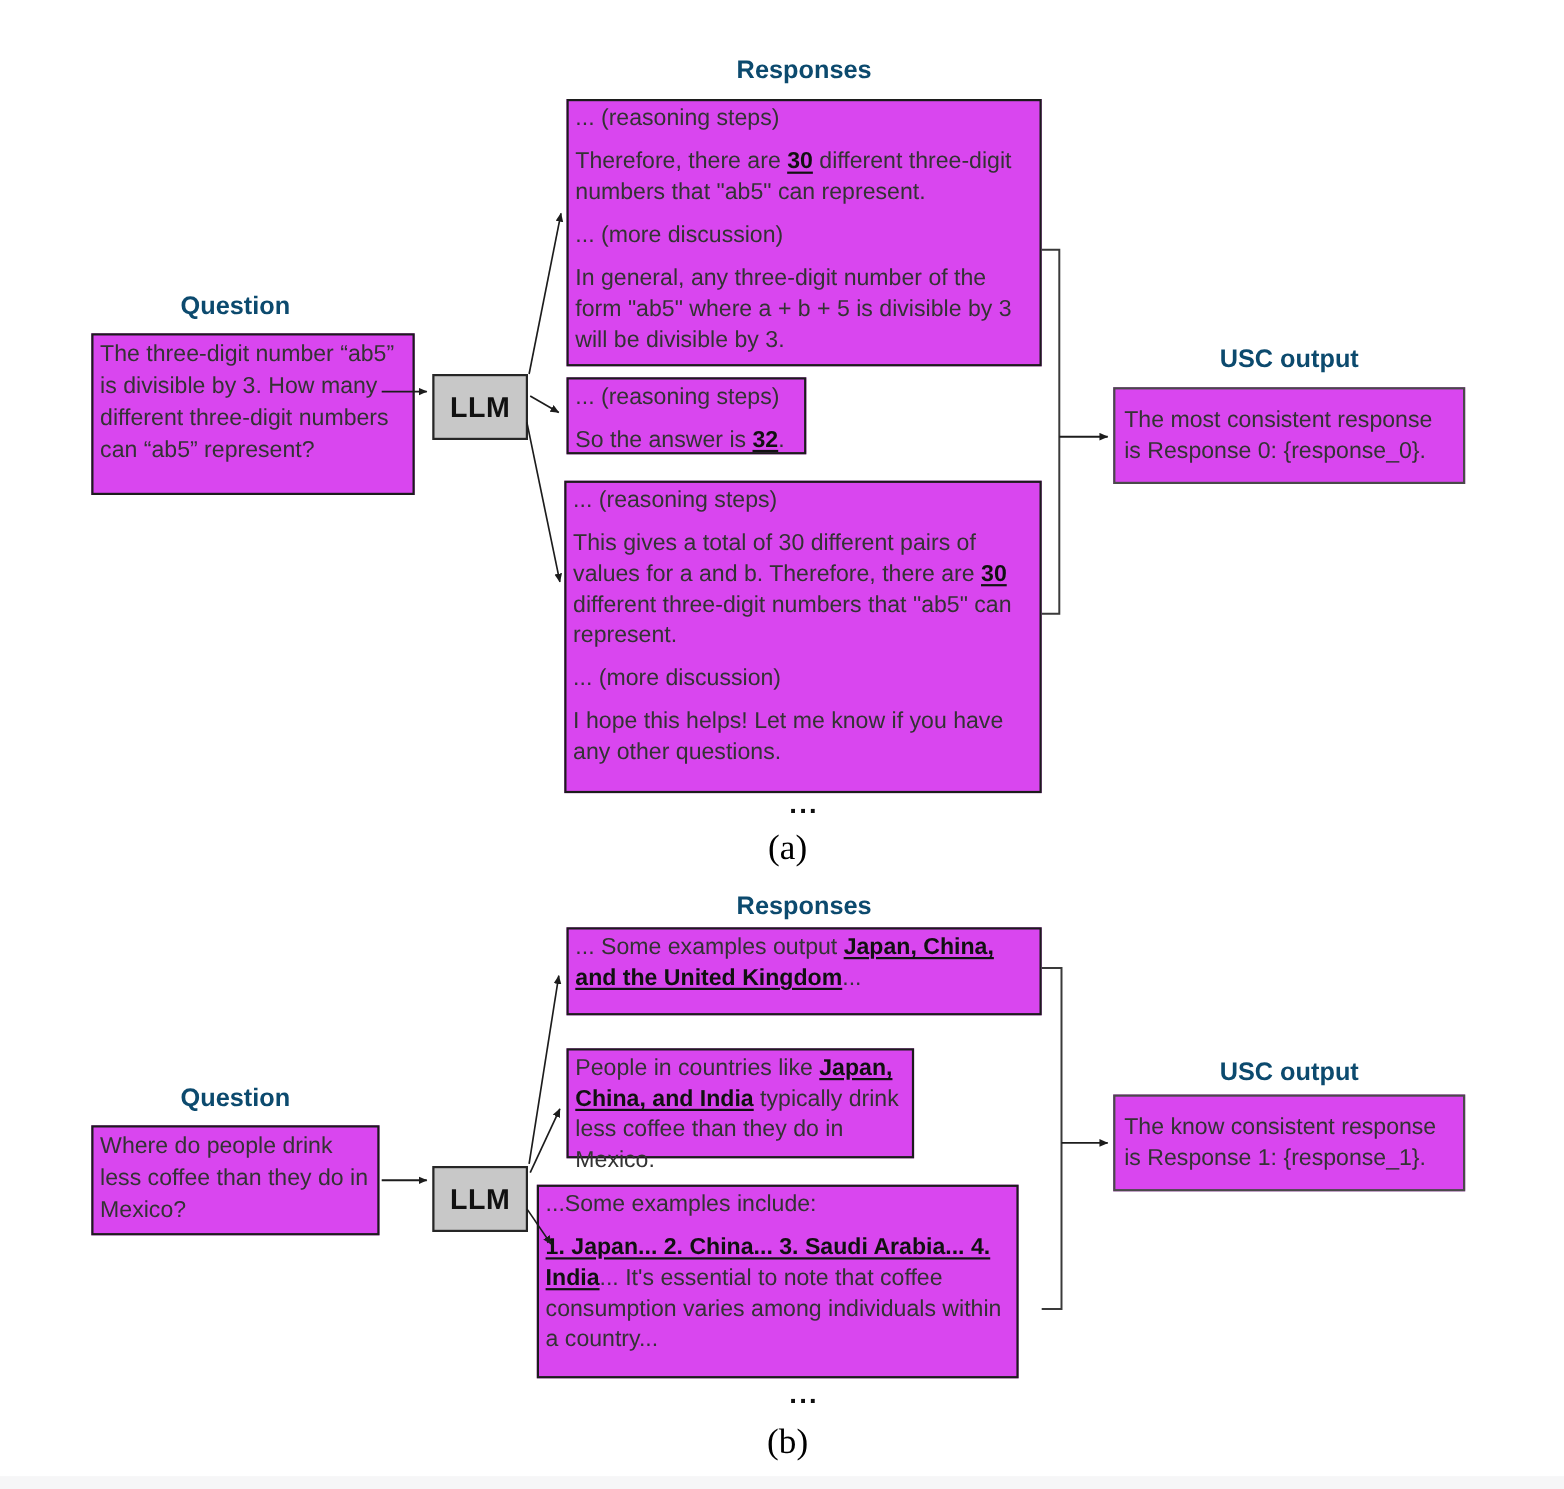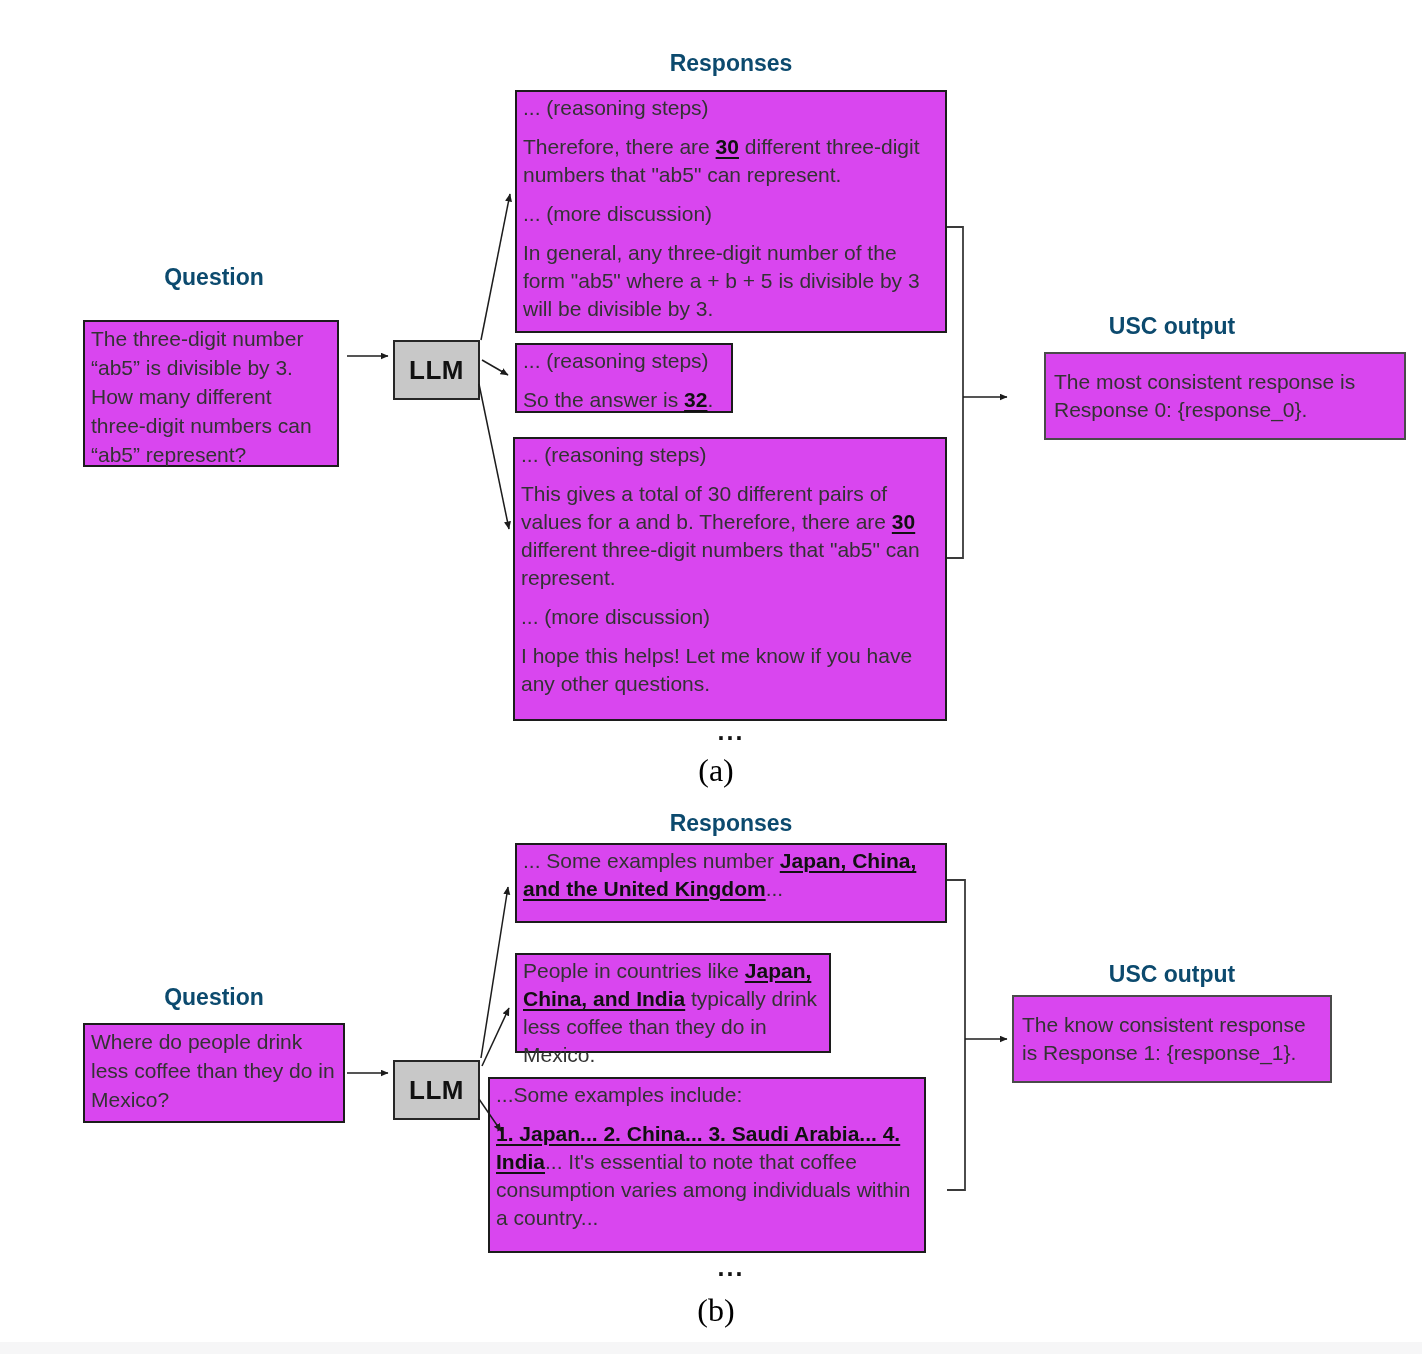--- a/index.html
+++ b/index.html
@@ -29,21 +29,21 @@
 </style>
 </head>
 <body>
 
 <div id="stage">
 
   <div class="abs hdr" style="left:515px;top:50px;width:432px;">Responses</div>
 
   <div class="abs hdr" style="left:83px;top:264px;width:262px;">Question</div>
 
-  <div class="abs box qbox" style="left:83px;top:320px;width:256px;height:147px;">The three-digit number “ab5” is divisible by 3. How many different three-digit numbers can “ab5” represent?</div>
+  <div class="abs box qbox" style="left:83px;top:303px;width:294px;height:147px;">The three-digit number “ab5” is divisible by 3. How many different three-digit numbers can “ab5” represent?</div>
 
   <div class="abs llm" style="left:393px;top:325px;width:87px;height:60px;">LLM</div>
 
   <div class="abs box" style="left:515px;top:90px;width:432px;height:243px;">
       <p><span>... (reasoning steps)</span></p>
       <p><span>Therefore, there are </span><span class="bu">30</span><span> different three-digit numbers that "ab5" can represent.</span></p>
       <p><span>... (more discussion)</span></p>
       <p><span>In general, any three-digit number of the form "ab5" where a + b + 5 is divisible by 3 will be divisible by 3.</span></p>
     </div>
 
@@ -56,36 +56,36 @@
       <p><span>... (reasoning steps)</span></p>
       <p><span>This gives a total of 30 different pairs of values for a and b. Therefore, there are </span><span class="bu">30</span><span> different three-digit numbers that "ab5" can represent.</span></p>
       <p><span>... (more discussion)</span></p>
       <p><span>I hope this helps! Let me know if you have any other questions.</span></p>
     </div>
 
   <div class="abs dots" style="left:515px;top:722px;width:432px;">...</div>
 
   <div class="abs hdr" style="left:1012px;top:313px;width:320px;">USC output</div>
 
-  <div class="abs box uscbox" style="left:1044px;top:352px;width:362px;height:88px;">
+  <div class="abs box uscbox" style="left:1012px;top:352px;width:320px;height:88px;">
       <span>The most consistent response is Response 0: {response_0}.</span>
     </div>
 
   <div class="abs figlabel" style="left:500px;top:752px;width:432px;">(a)</div>
 
   <div class="abs hdr" style="left:515px;top:810px;width:432px;">Responses</div>
 
   <div class="abs hdr" style="left:83px;top:984px;width:262px;">Question</div>
 
   <div class="abs box qbox" style="left:83px;top:1023px;width:262px;height:100px;">Where do people drink less coffee than they do in Mexico?</div>
 
   <div class="abs llm" style="left:393px;top:1045px;width:87px;height:60px;">LLM</div>
 
   <div class="abs box" style="left:515px;top:843px;width:432px;height:80px;">
-      <p><span>... Some examples number </span><span class="bu">Japan, China, and the United Kingdom</span><span>...</span></p>
+      <p><span>... Some examples output </span><span class="bu">Japan, China, and the United Kingdom</span><span>...</span></p>
     </div>
 
   <div class="abs box" style="left:515px;top:953px;width:316px;height:100px;">
       <p><span>People in countries like </span><span class="bu">Japan, China, and India</span><span> typically drink less coffee than they do in Mexico.</span></p>
     </div>
 
   <div class="abs box" style="left:488px;top:1077px;width:438px;height:176px;">
       <p><span>...Some examples include:</span></p>
       <p><span class="bu">1. Japan... 2. China... 3. Saudi Arabia... 4. India</span><span>... It's essential to note that coffee consumption varies among individuals within a country...</span></p>
     </div>

